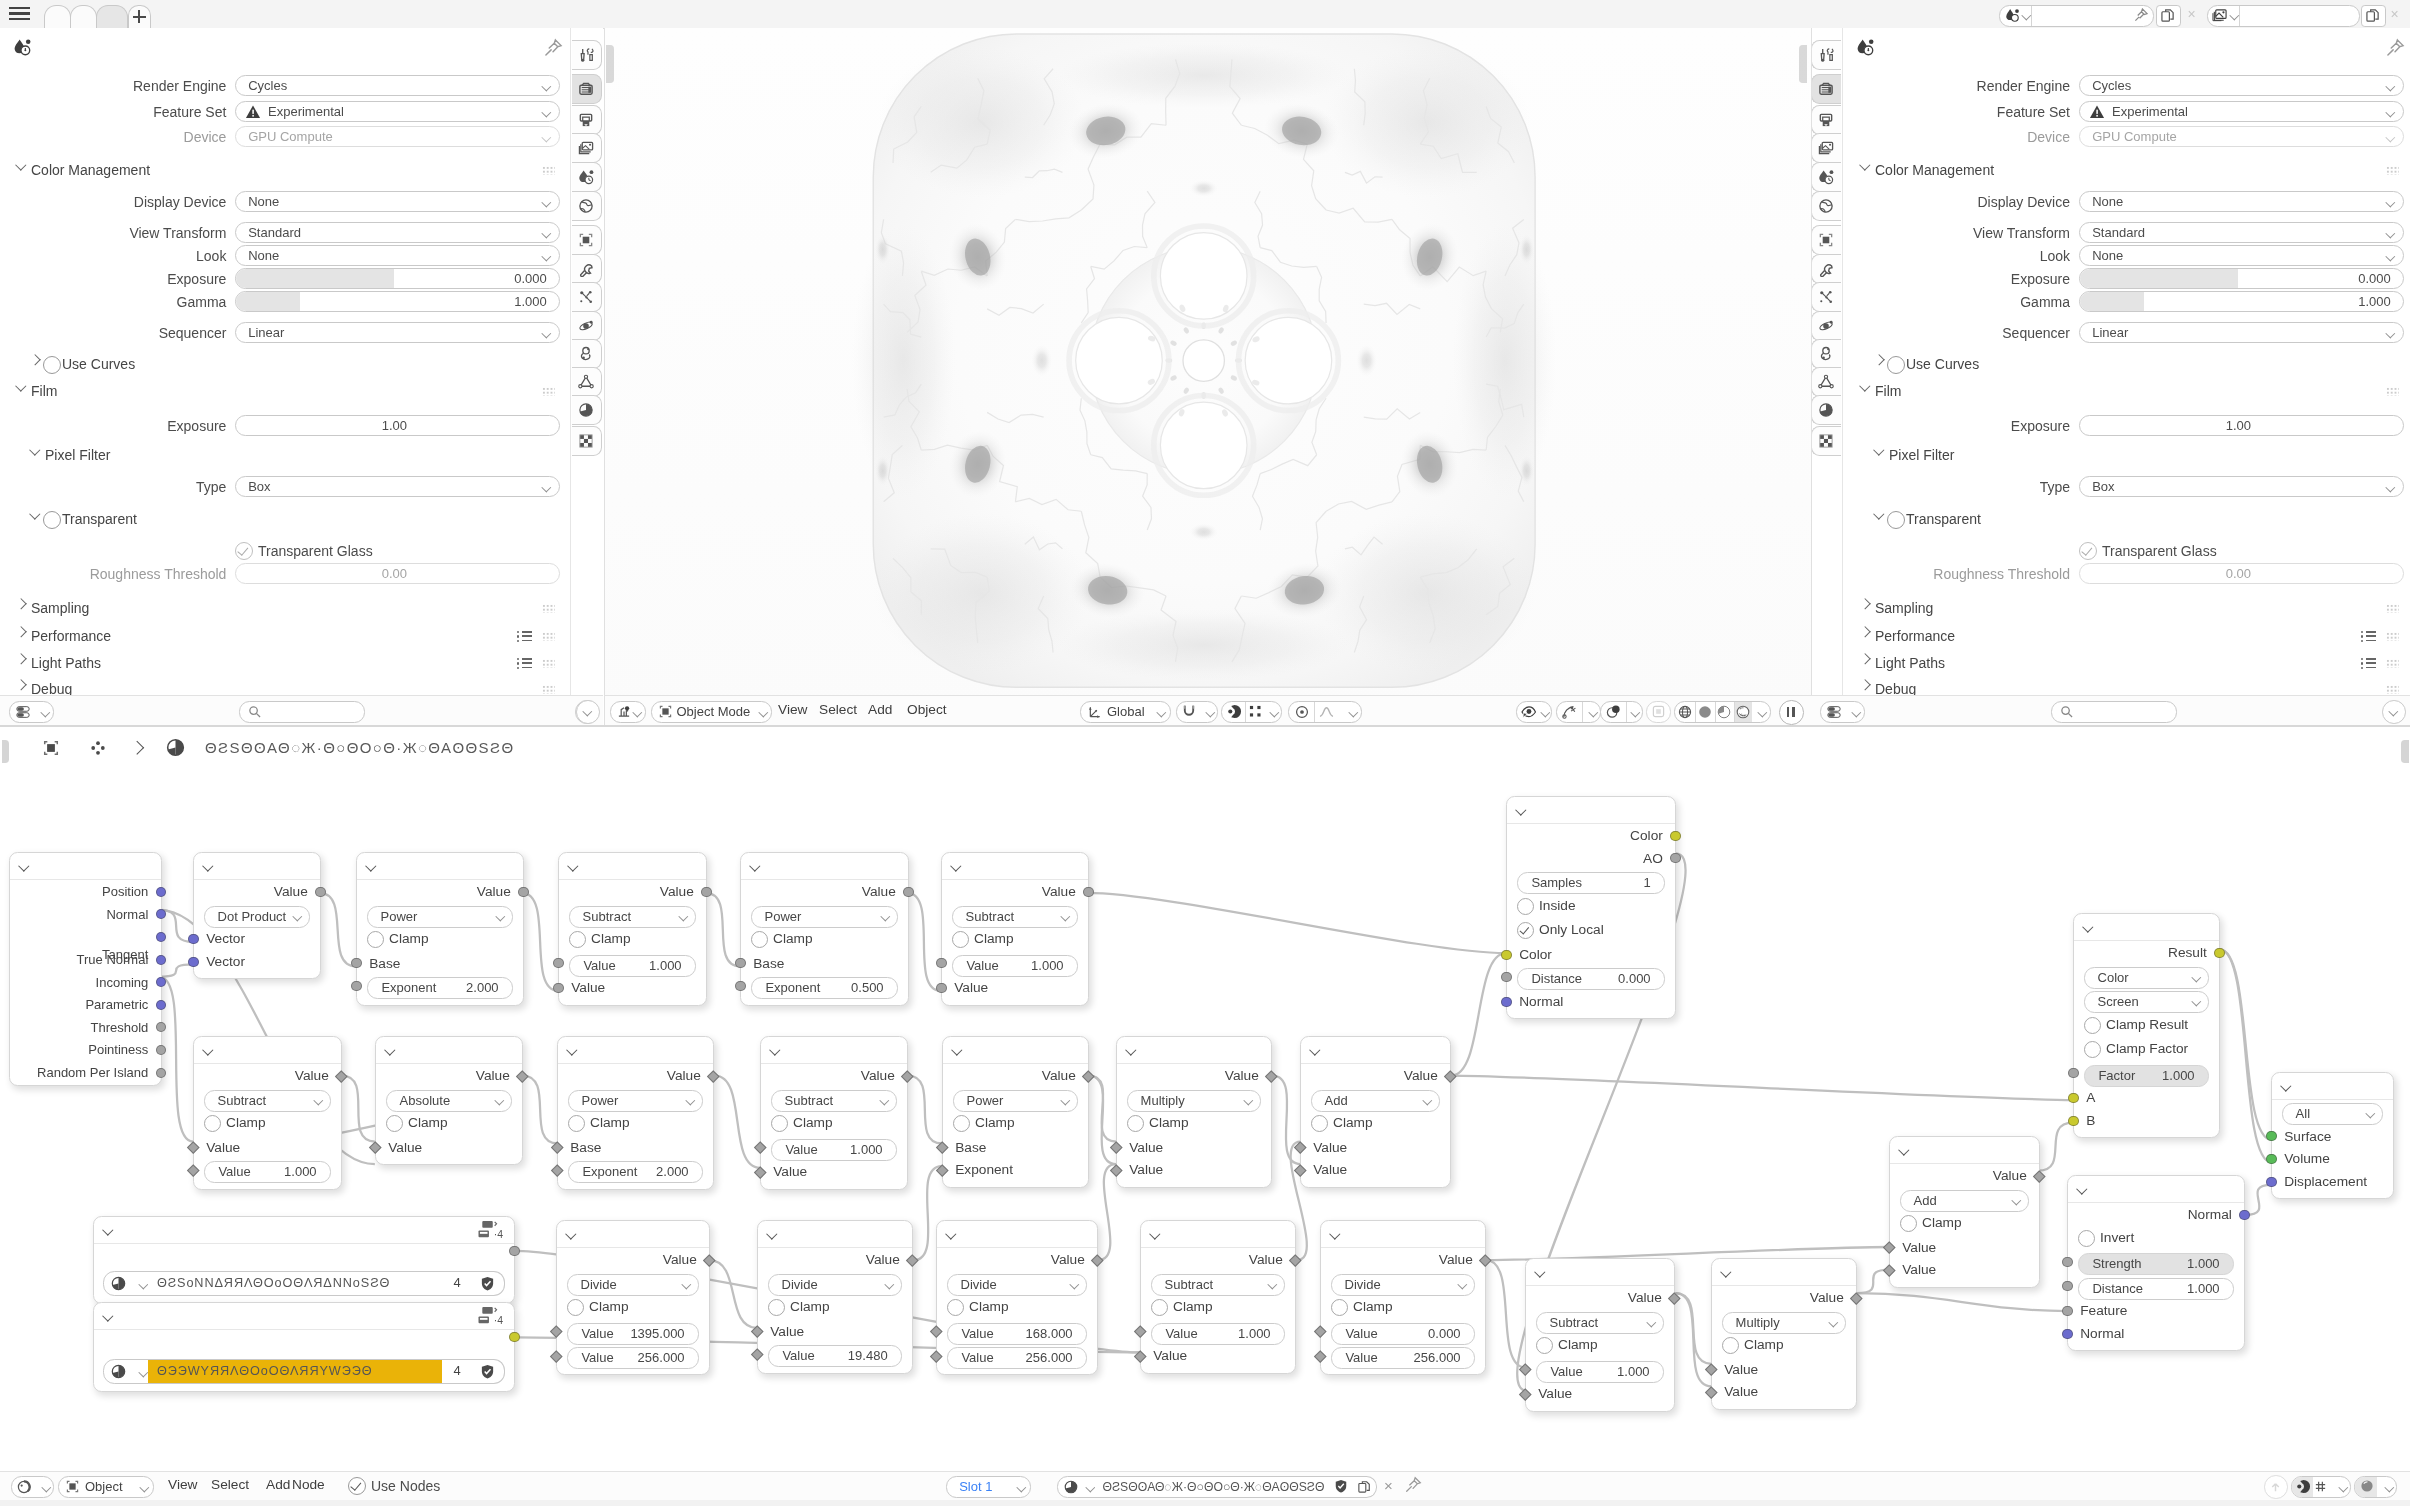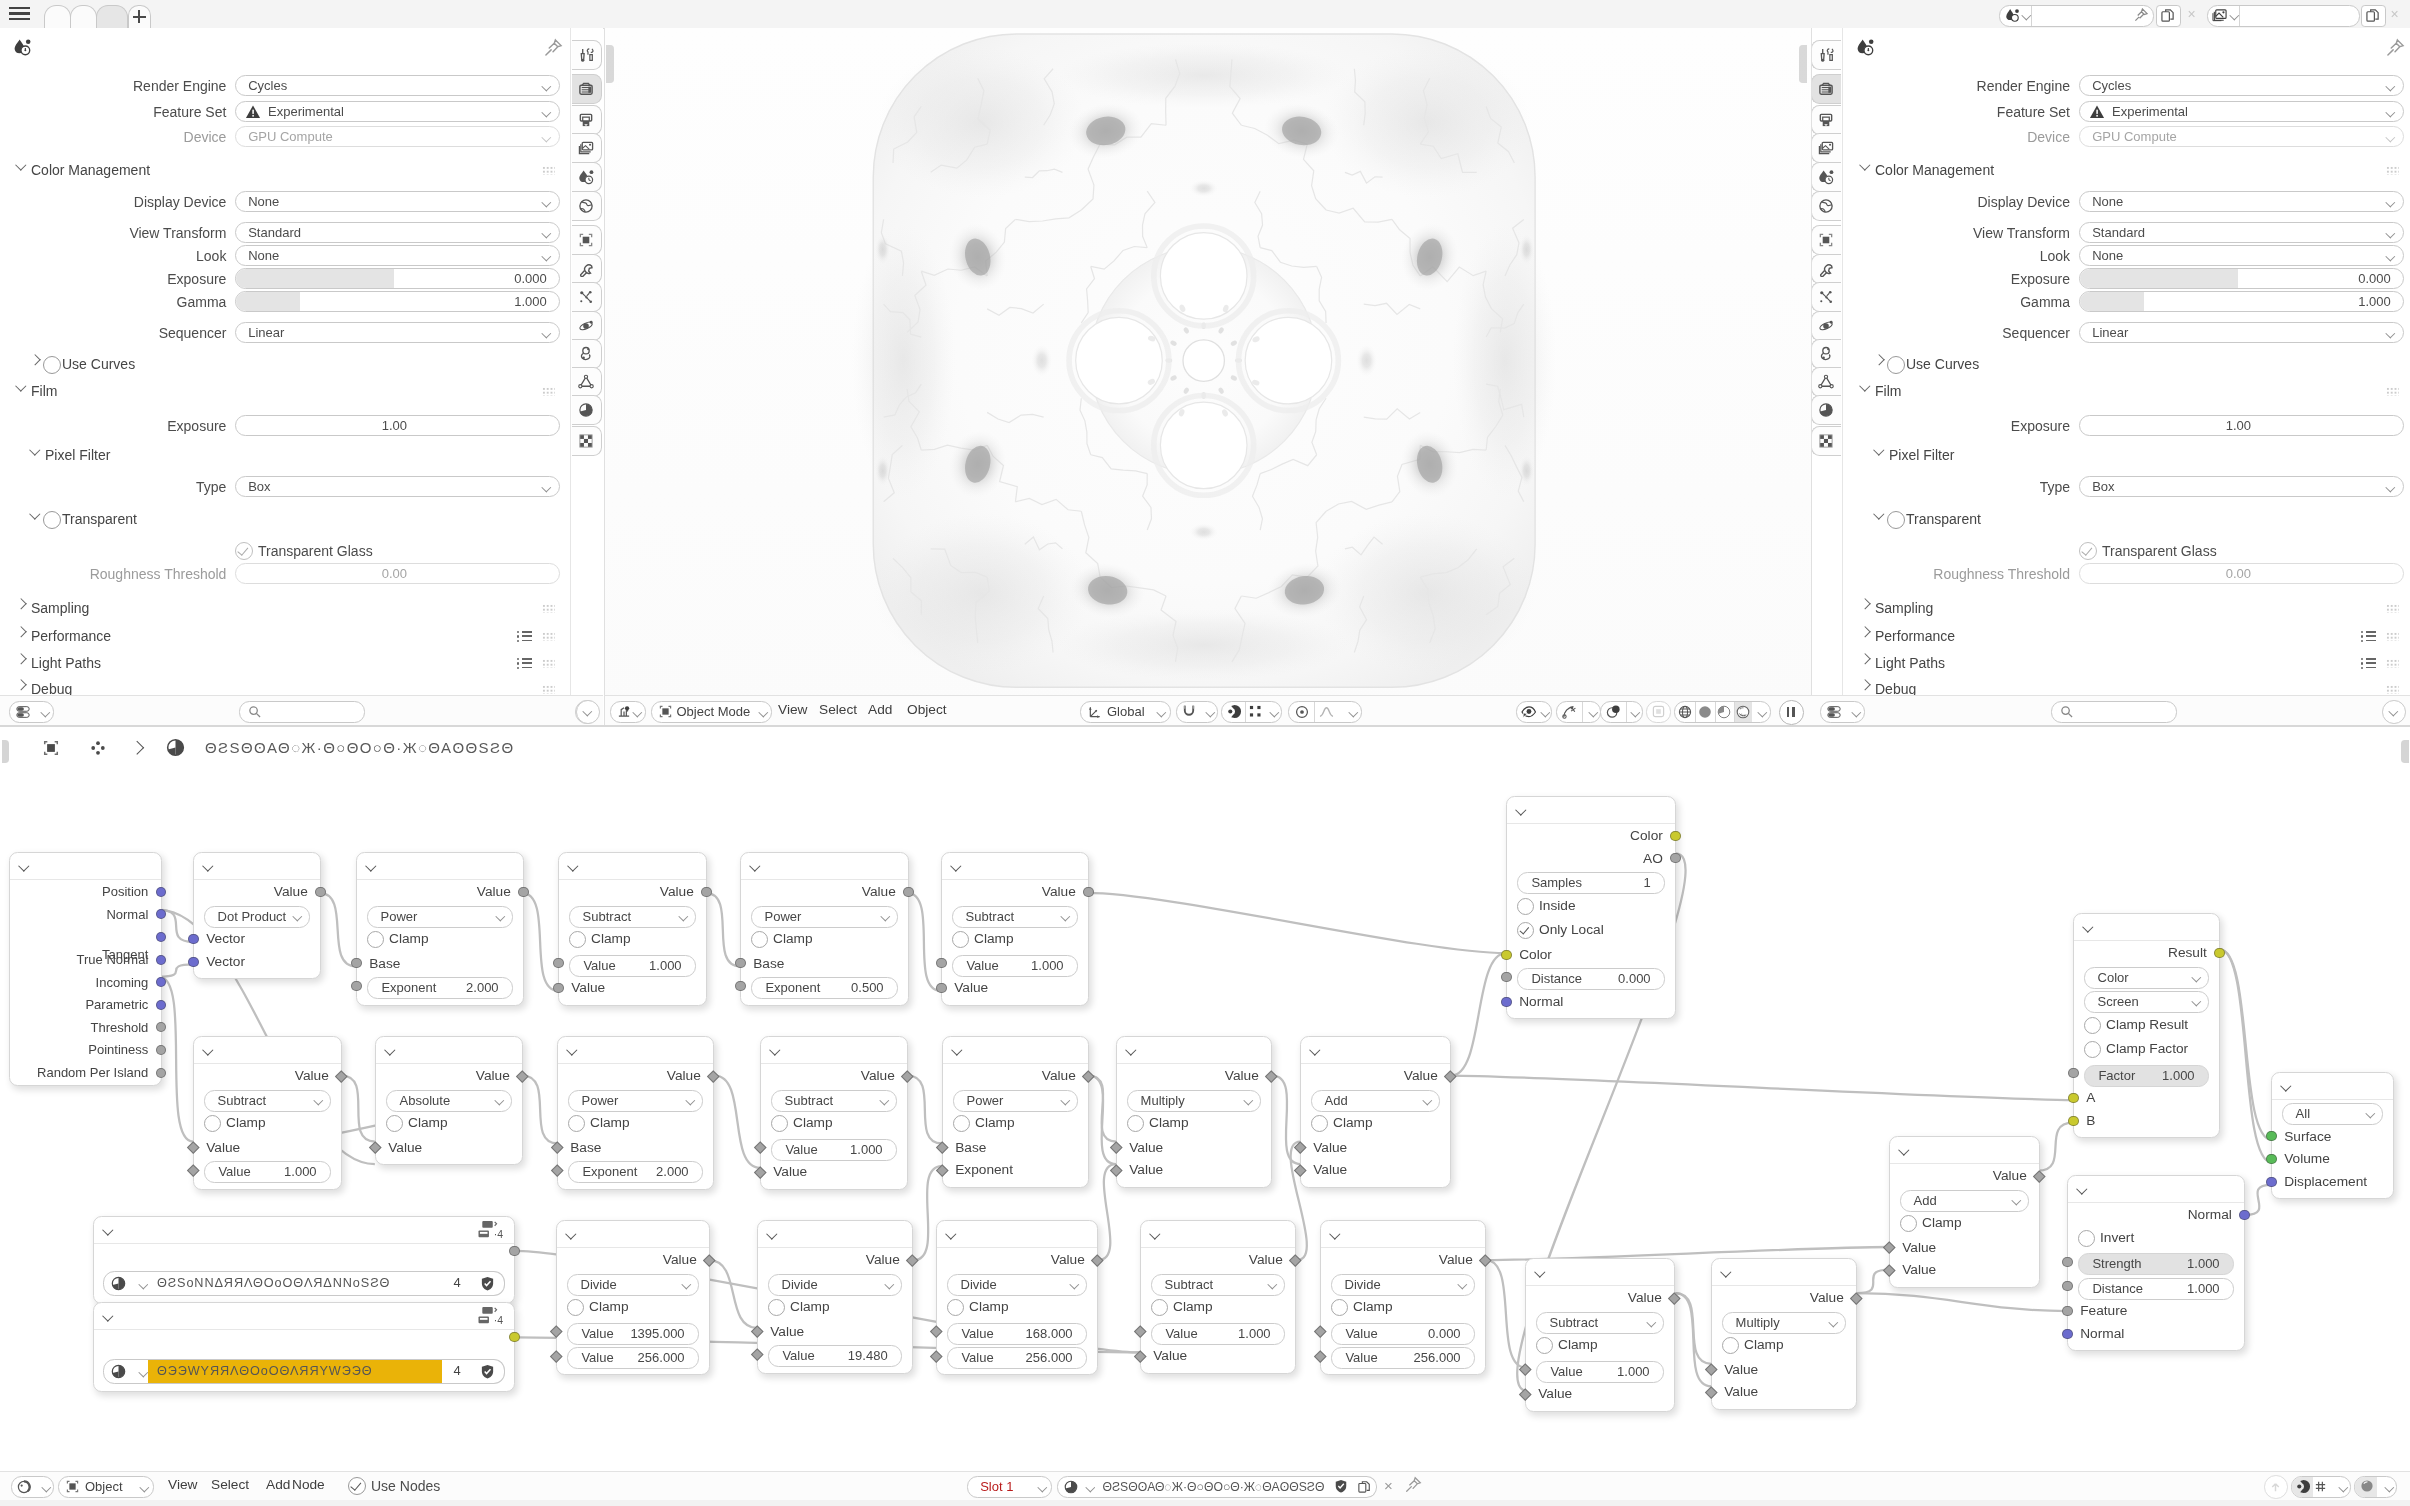--- a/index.html
+++ b/index.html
@@ -1949,21 +1949,21 @@
 
 <div class="menu" style="left:211px;top:1471px;">Select</div>
 
 <div class="menu" style="left:266px;top:1471px;">Add</div>
 
 <div class="menu" style="left:292px;top:1471px;text-align:right;">Node</div>
 
 <i class="cbx on" style="left:348px;top:1477px;"></i>
 <div class="cbl" style="left:371px;top:1477px;">Use Nodes</div>
 
-<div class="abs" style="left:967px;top:1476px;width:83px;height:20px;border:0.9px solid #c9c9c9;border-radius:10.4px;background:#fff;font-size:13px;color:#b91c1c;">
+<div class="abs" style="left:946px;top:1476px;width:83px;height:20px;border:0.9px solid #c9c9c9;border-radius:10.4px;background:#fff;font-size:13px;color:#3b82f6;">
     <span class="abs" style="left:12.2px;top:0.9px;line-height:18px;">Slot 1</span>
     <i class="chev" style="right:5.6px;"></i>
   </div>
 
 <div class="abs" style="left:1057px;top:1476px;width:318px;height:20px;">
 <div class="abs" style="left:0;top:0;width:38px;height:20px;border:0.9px solid #c9c9c9;border-radius:10.4px 0 0 10.4px;background:#fff;">
       <svg class="abs" style="left:5.6px;top:2.8px;" width="14" height="14" viewBox="0 0 17 17">
         <circle cx="8.5" cy="8.5" r="7" fill="none" stroke="#4a4a4a" stroke-width="1.4"></circle>
         <path d="M8.5 1.5 A7 7 0 0 1 8.5 15.5 Z" fill="#4a4a4a"></path>
         <path d="M8.5 8.5 L1.7 10.2 A7 7 0 0 0 8.5 15.5 Z" fill="#4a4a4a"></path>

